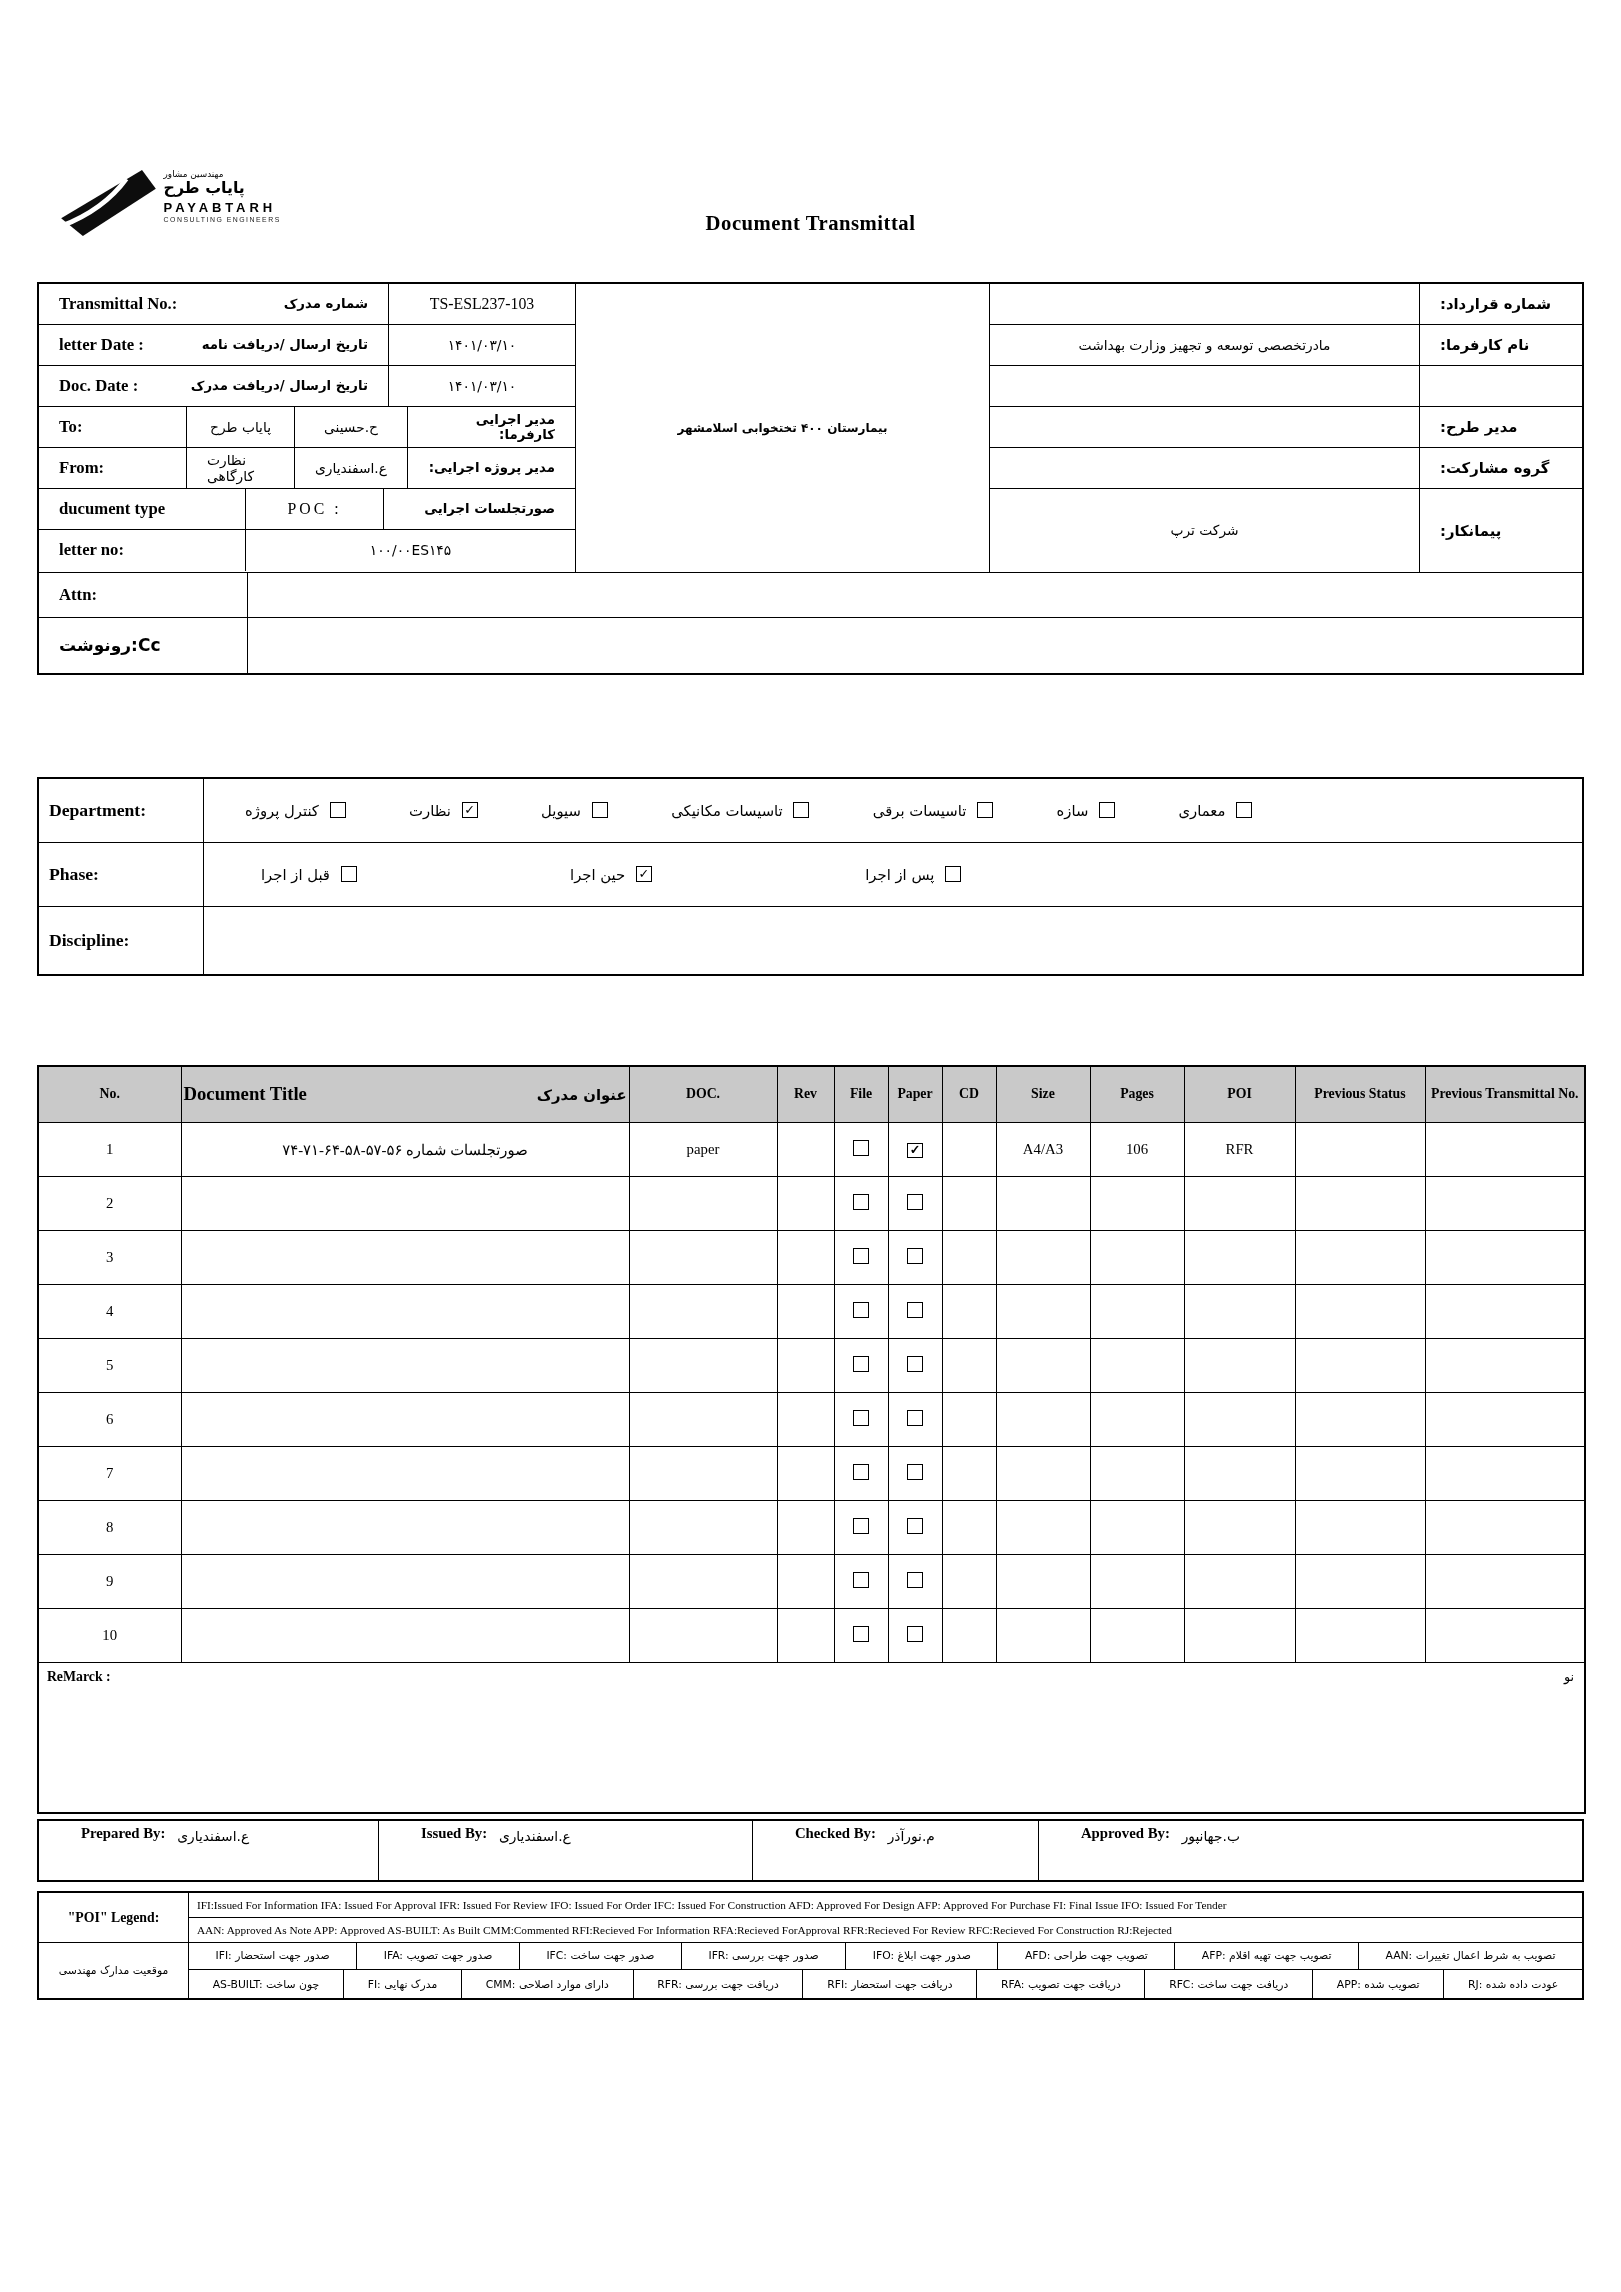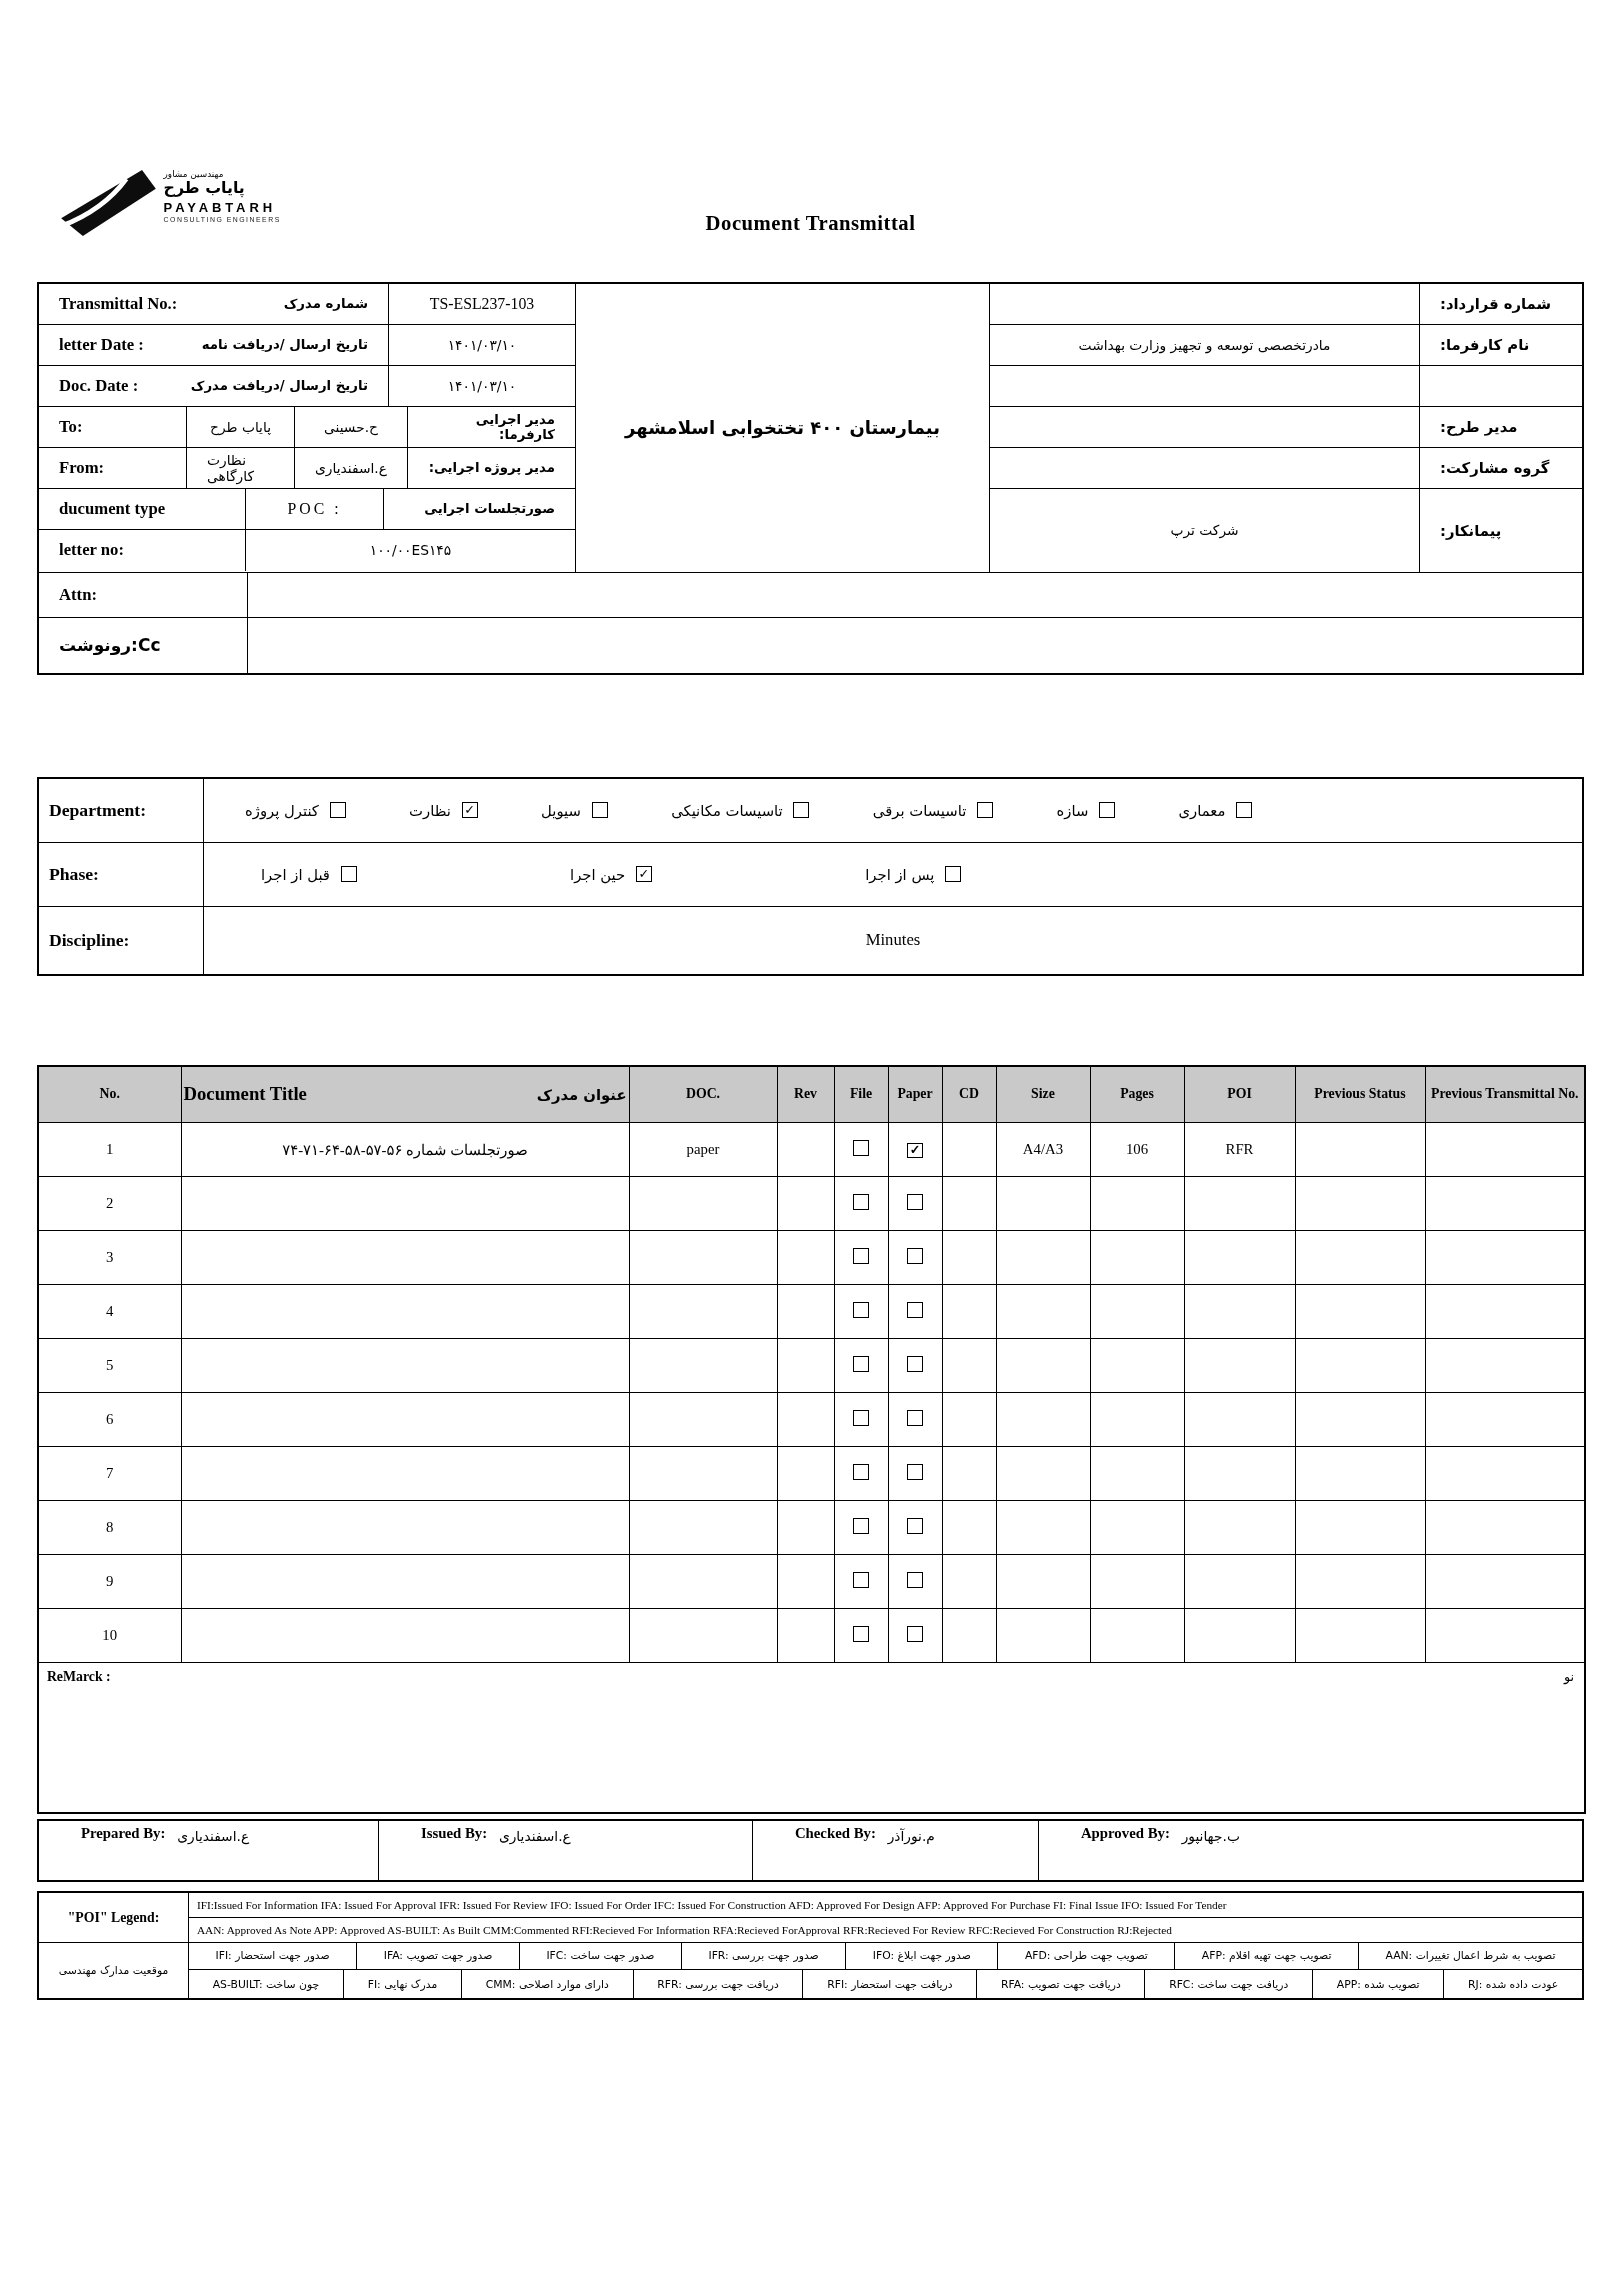--- a/index.html
+++ b/index.html
@@ -17,21 +17,21 @@
   .logo-tagline{font-size:8.9px;}
   .logo-brand-fa{font-size:15.8px;font-weight:bold;}
   .logo-brand-en{font-size:13px;font-weight:bold;letter-spacing:3.9px;font-family:"Liberation Sans",sans-serif;margin-top:3.9px;}
   .logo-sub-en{font-size:6.9px;letter-spacing:1.5px;color:#222;font-family:"Liberation Sans",sans-serif;}
   .title{text-align:center;padding-top:45px;font:bold 20.7px "Liberation Serif",serif;letter-spacing:0.5px;}
   
   .info-table{border:2px solid #000;}
   .info-top{display:flex;border-bottom:1px solid #000;}
   .info-left{width:537px;border-right:1px solid #000;}
   .info-mid{width:414px;border-right:1px solid #000;display:flex;align-items:center;justify-content:center;
-            font-weight:bold;font-size:18px;text-align:center;padding:0 13.8px;}
+            font-weight:bold;font-size:12px;text-align:center;padding:0 13.8px;}
   .info-right{flex:1;}
   .irow{display:flex;border-bottom:1px solid #000;height:41px;align-items:stretch;}
   .info-left .irow:last-child,.info-right .irow:last-child{border-bottom:none;}
   .cell{display:flex;align-items:center;padding:0 20px;}
   .b-r{border-right:1px solid #000;}
   .grow{flex:1;justify-content:center;}
   .en-lbl{font:bold 16.7px "Liberation Serif",serif;}
   .fa-lbl{font-weight:bold;font-size:13.3px;}
   .spread{justify-content:space-between;}
   .val-serif{font:15.8px "Liberation Serif",serif;}
@@ -254,21 +254,20 @@
             <span class="chk-box checked">✓</span>
           </span>
           <span class="chk-item">
             <span class="chk-label">پس از اجرا</span>
             <span class="chk-box"></span>
           </span>
         </div>
     </div>
     <div class="crow">
       <div class="clabel">Discipline:</div>
-      <div class="citems discipline-val">Minutes</div>
     </div>
   </div>
 
   <table class="doc">
     <colgroup>
       <col style="width:143px">
         <col style="width:448px">
         <col style="width:148px">
         <col style="width:57px">
       <col style="width:54px">

